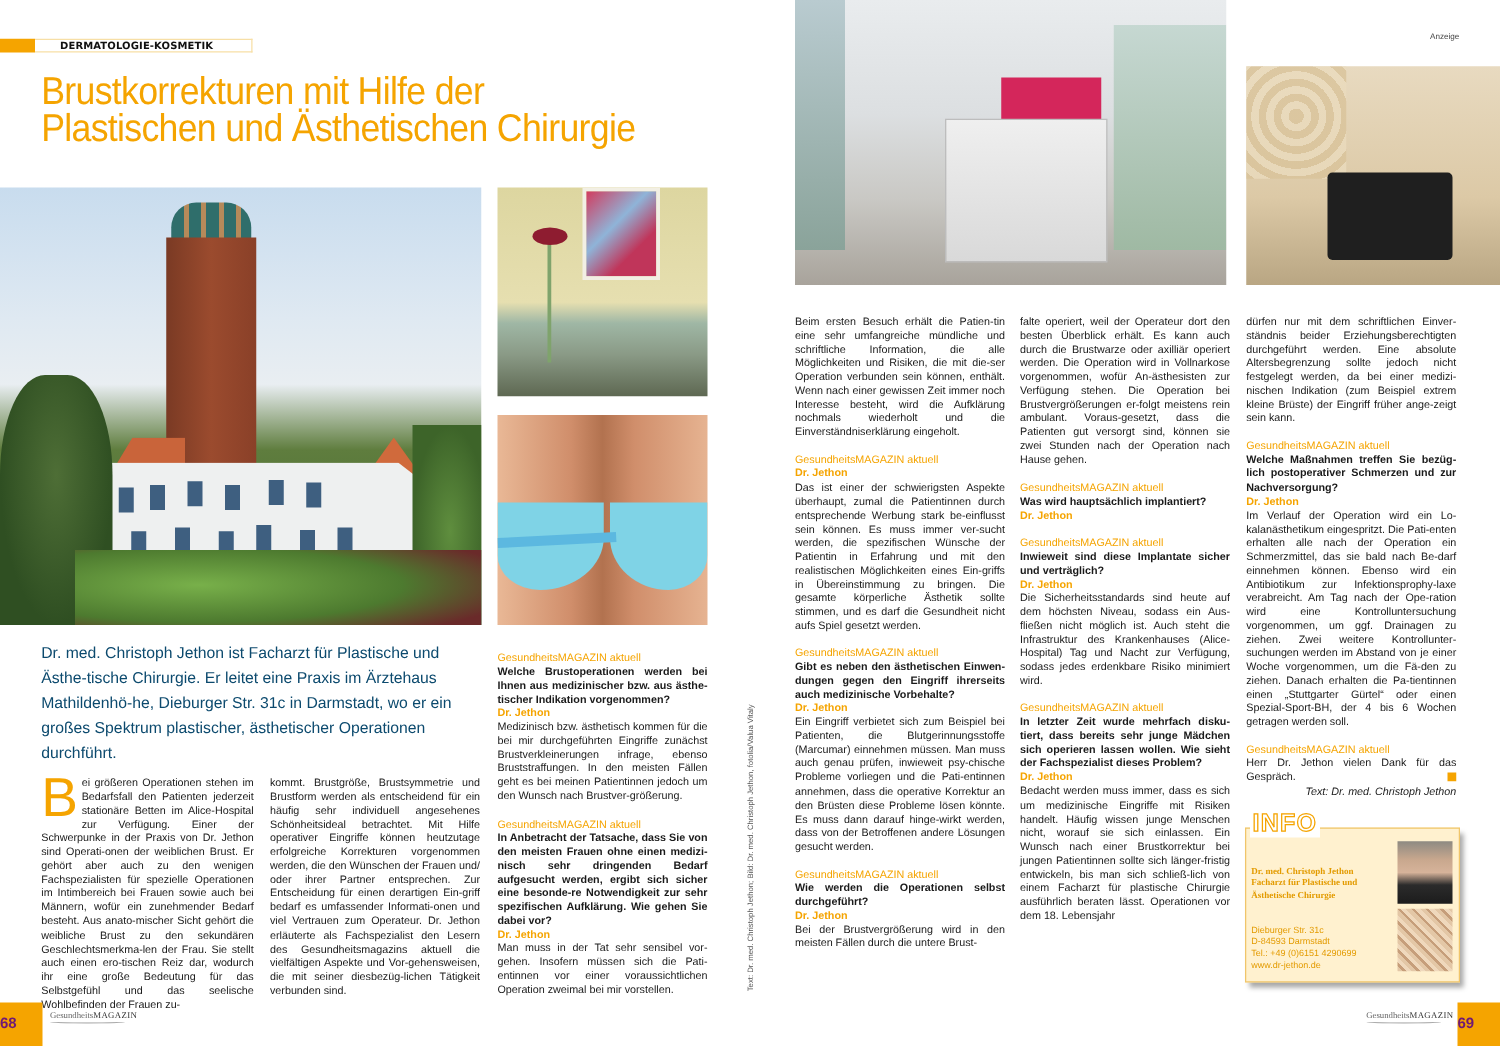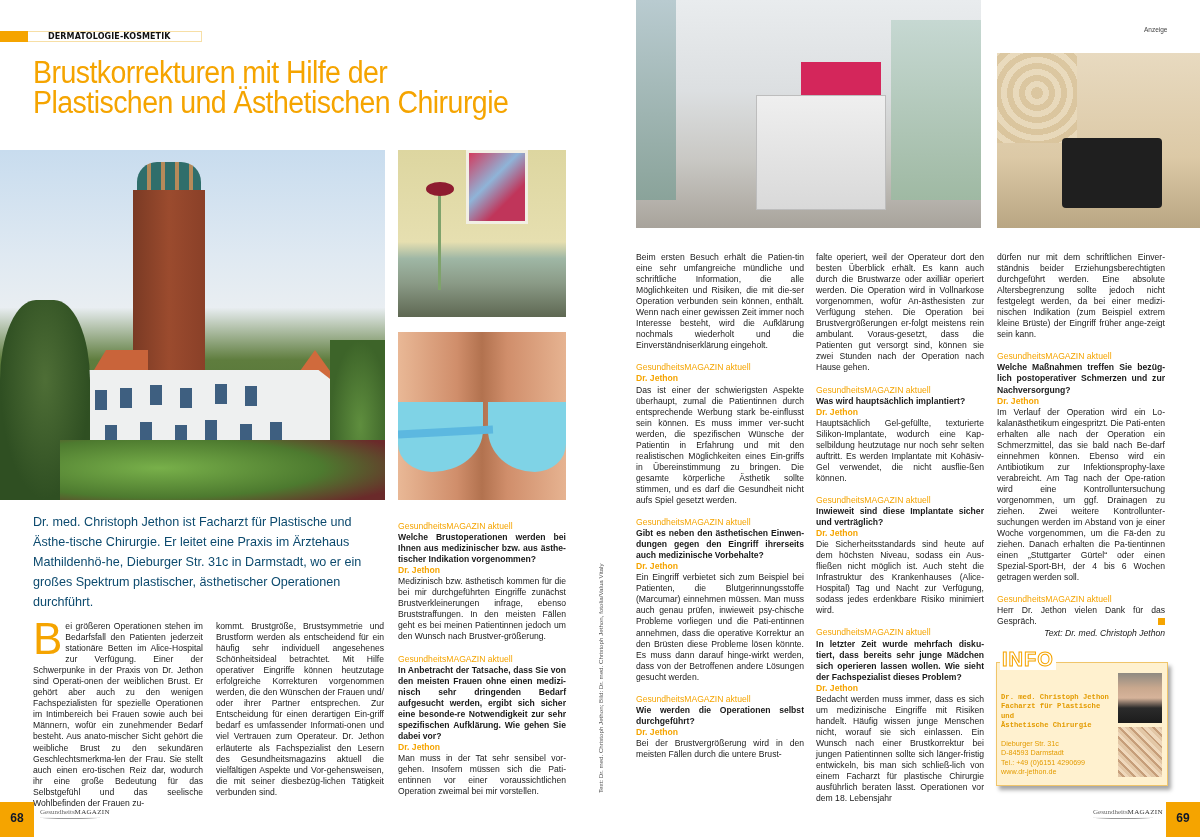--- a/index.html
+++ b/index.html
@@ -68,27 +68,27 @@
   .end-square { display: inline-block; width: 7px; height: 7px; background: #f5a400; float: right; margin-top: 2px; }
   .sig { text-align: right; font-style: italic; }
 
   .credit { position: absolute; left: 597px; top: 793px; width: 230px; font-size: 6.2px; color: #555; transform: rotate(-90deg); transform-origin: left top; white-space: nowrap; font-family: "Liberation Sans", sans-serif; }
 
   .ad-label { position: absolute; left: 1144px; top: 26px; font-size: 6.5px; color: #444; font-family: "Liberation Sans", sans-serif; }
 
   
   .info-box { position: absolute; left: 996px; top: 662px; width: 172px; height: 124px; background: #fff1cf; border: 1px solid #f0c56a; box-shadow: 3px 4px 4px rgba(0,0,0,0.35); }
   .info-title { position: absolute; left: 1000px; top: 648px; font-family: "Liberation Sans", sans-serif; font-size: 20px; font-weight: bold; color: #fff; -webkit-text-stroke: 1px #f5a400; letter-spacing: 1px; background: #fff; padding: 0 2px; line-height: 22px; }
-  .info-text { position: absolute; left: 1001px; top: 693px; width: 112px; font-family: Liberation Mono, monospace; font-size: 7.2px; line-height: 9.3px; color: #e39b00; font-weight: bold; }
+  .info-text { position: absolute; left: 1001px; top: 693px; width: 112px; font-family: Liberation Serif, serif; font-size: 7.2px; line-height: 9.3px; color: #e39b00; font-weight: bold; }
   .info-addr { position: absolute; left: 1001px; top: 739px; width: 112px; font-family: "Liberation Sans", sans-serif; font-size: 7.2px; line-height: 9.3px; color: #e39b00; }
   .info-photo { position: absolute; left: 1118px; top: 673px; width: 44px; height: 50px; background: linear-gradient(180deg,#8e8a82 0%, #c9a88e 30%, #d6b39a 50%, #2b2b2b 70%, #1c1c1c 100%); }
   .info-art { position: absolute; left: 1118px; top: 727px; width: 44px; height: 50px; background: repeating-linear-gradient(45deg,#e3c7a6 0 3px,#c69e7a 3px 5px,#efd8bc 5px 8px); }
 
   
-  .page-num { position: absolute; top: 802px; width: 34px; height: 35px; background: #f5a400; color: #0f172a; font-family: "Liberation Sans", sans-serif; font-weight: bold; font-size: 12px; text-align: center; line-height: 32px; }
+  .page-num { position: absolute; top: 802px; width: 34px; height: 35px; background: #f5a400; color: #701a75; font-family: "Liberation Sans", sans-serif; font-weight: bold; font-size: 12px; line-height: 32px; }
   .pn-left { left: 0; }
   .pn-right { left: 1166px; }
   .logo { position: absolute; top: 808px; font-family: "Liberation Serif", serif; font-size: 7px; color: #666; text-align: right; }
   .logo b { font-variant: small-caps; color: #333; font-weight: normal; letter-spacing: 0.3px; }
   .logo .swoosh { display: block; width: 60px; height: 3px; border-bottom: 1px solid #999; border-radius: 0 0 50% 50%; }
   .logo-left { left: 40px; }
   .logo-right { left: 1093px; }
 </style>
 </head>
 <body>
@@ -193,21 +193,20 @@
 </div>
 
 <div class="credit">Text: Dr. med. Christoph Jethon; Bild: Dr. med. Christoph Jethon, fotolia/Valua Vitaly</div>
 
 <div class="col col5">
   <p>falte operiert, weil der Operateur dort den besten Überblick erhält. Es kann auch durch die Brustwarze oder axilliär operiert werden. Die Operation wird in Vollnarkose vorgenommen, wofür An-ästhesisten zur Verfügung stehen. Die Operation bei Brustvergrößerungen er-folgt meistens rein ambulant. Voraus-gesetzt, dass die Patienten gut versorgt sind, können sie zwei Stunden nach der Operation nach Hause gehen.</p>
   <div class="gap"></div>
   <p class="q-head">GesundheitsMAGAZIN aktuell</p>
   <p class="q">Was wird hauptsächlich implantiert?</p>
   <p class="a-head">Dr. Jethon</p>
-  <p>Hauptsächlich Gel-gefüllte, texturierte Silikon-Implantate, wodurch eine Kap-selbildung heutzutage nur noch sehr selten auftritt. Es werden Implantate mit Kohäsiv-Gel verwendet, die nicht ausflie-ßen können.</p>
   <div class="gap"></div>
   <p class="q-head">GesundheitsMAGAZIN aktuell</p>
   <p class="q">Inwieweit sind diese Implantate sicher und verträglich?</p>
   <p class="a-head">Dr. Jethon</p>
   <p>Die Sicherheitsstandards sind heute auf dem höchsten Niveau, sodass ein Aus-fließen nicht möglich ist. Auch steht die Infrastruktur des Krankenhauses (Alice-Hospital) Tag und Nacht zur Verfügung, sodass jedes erdenkbare Risiko minimiert wird.</p>
   <div class="gap"></div>
   <p class="q-head">GesundheitsMAGAZIN aktuell</p>
   <p class="q">In letzter Zeit wurde mehrfach disku-tiert, dass bereits sehr junge Mädchen sich operieren lassen wollen. Wie sieht der Fachspezialist dieses Problem?</p>
   <p class="a-head">Dr. Jethon</p>
   <p>Bedacht werden muss immer, dass es sich um medizinische Eingriffe mit Risiken handelt. Häufig wissen junge Menschen nicht, worauf sie sich einlassen. Ein Wunsch nach einer Brustkorrektur bei jungen Patientinnen sollte sich länger-fristig entwickeln, bis man sich schließ-lich von einem Facharzt für plastische Chirurgie ausführlich beraten lässt. Operationen vor dem 18. Lebensjahr</p>

